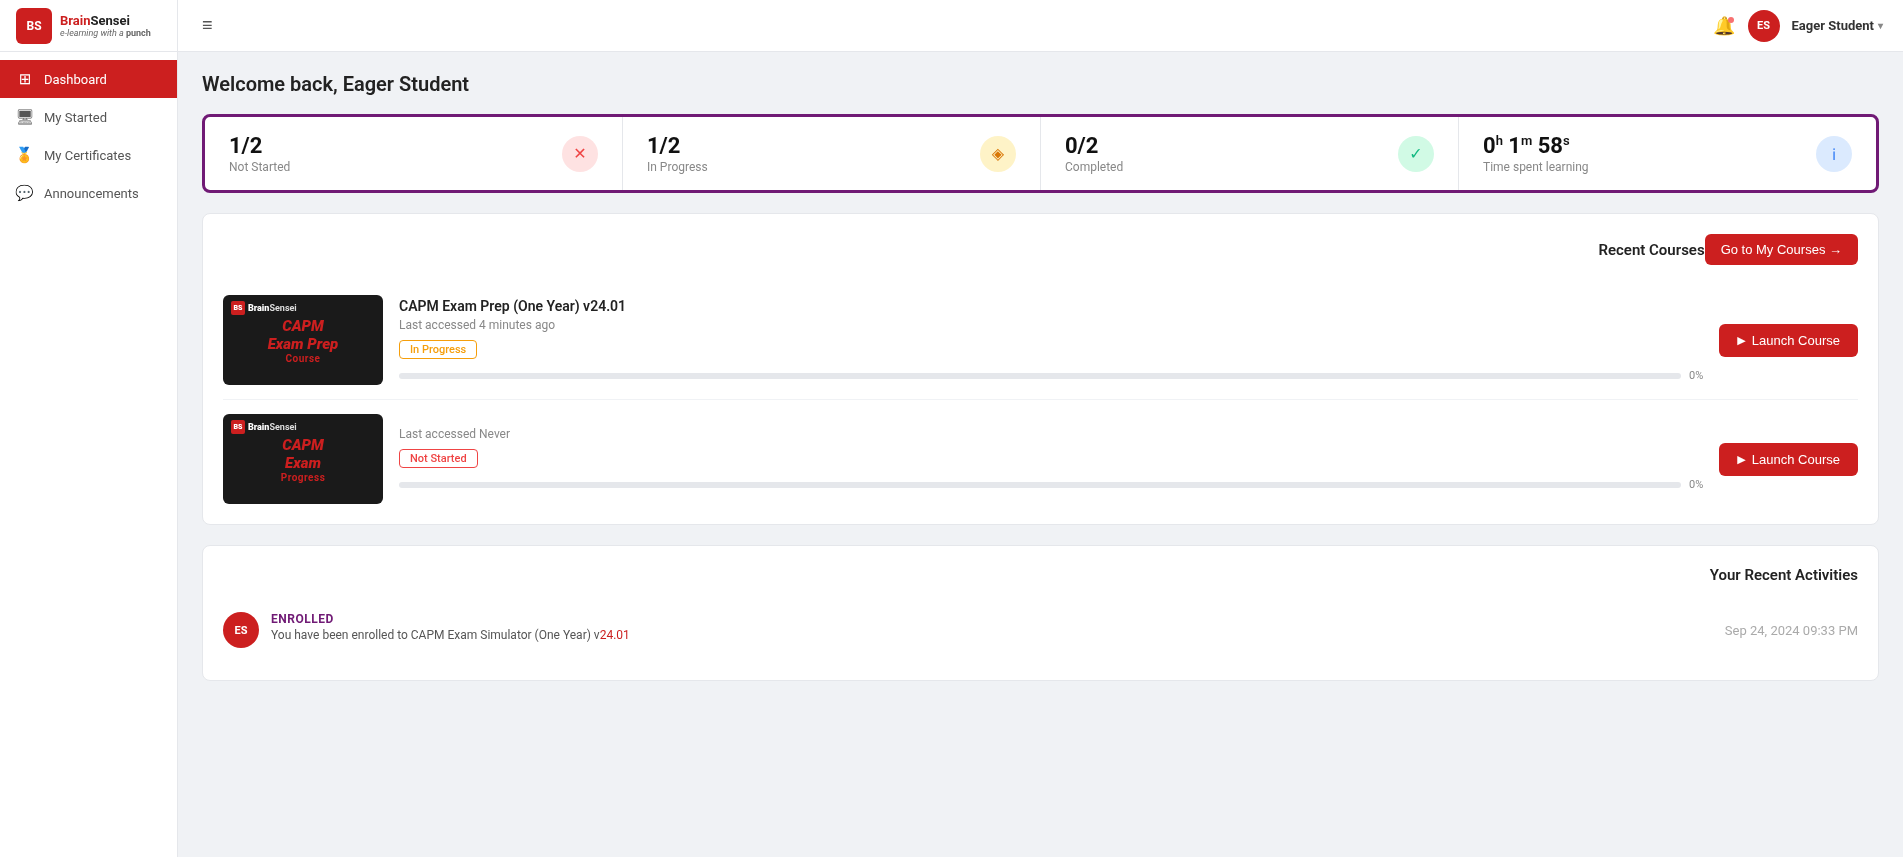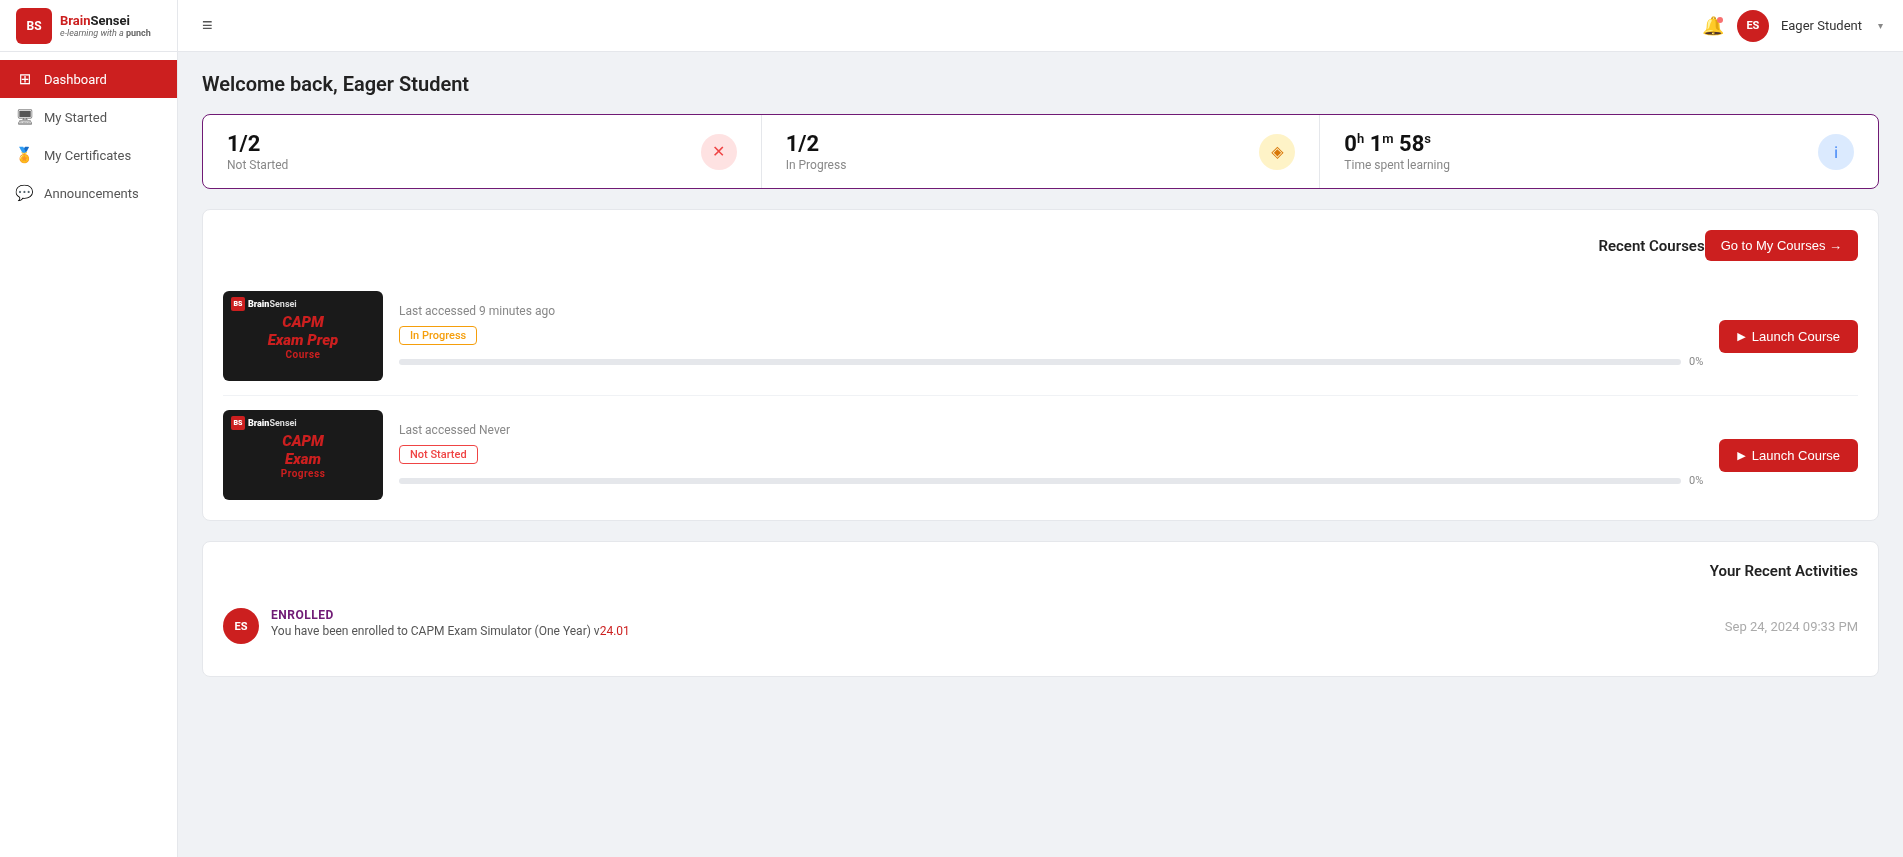--- a/index.html
+++ b/index.html
@@ -67,34 +67,34 @@
       align-items: center;
       justify-content: space-between;
       padding: 0 20px;
     }
     .topbar-left { display: flex; align-items: center; gap: 10px; }
     .topbar-right { display: flex; align-items: center; gap: 12px; }
     .hamburger-btn { background: none; border: none; cursor: pointer; font-size: 18px; color: #555; padding: 4px; }
     .notif-btn { background: none; border: none; cursor: pointer; font-size: 18px; color: #555; position: relative; }
     .notif-dot { position: absolute; top: 2px; right: 2px; width: 6px; height: 6px; background: #f87171; border-radius: 50%; }
     .user-avatar { width: 32px; height: 32px; background: #cc1f1f; border-radius: 50%; display: flex; align-items: center; justify-content: center; color: white; font-size: 11px; font-weight: 700; cursor: pointer; }
-    .user-name { font-size: 13px; font-weight: 400; cursor: pointer; display: flex; align-items: center; gap: 16px; }
+    .user-name { font-size: 13px; font-weight: 700; cursor: pointer; display: flex; align-items: center; gap: 4px; }
     .chevron-down { font-size: 10px; color: #888; }
 
     
     #content { flex: 1; overflow-y: auto; padding: 20px 24px; background: #f0f2f5; }
 
     .welcome-heading { font-size: 20px; font-weight: 600; margin-bottom: 18px; color: #222; }
 
     
     .stats-row {
       display: flex;
       background: #fff;
       border-radius: 8px;
-      border: 1px solid #701a75;
+      border: 3px solid #701a75;
       margin-bottom: 20px;
       overflow: hidden;
     }
     .stat-card {
       flex: 1;
       padding: 16px 24px;
       display: flex;
       align-items: center;
       justify-content: space-between;
       border-right: 1px solid #e5e7eb;
@@ -275,20 +275,27 @@
       </div>
       <div class="stat-card">
         <div class="stat-left">
           <div class="stat-value">1/2</div>
           <div class="stat-label">In Progress</div>
         </div>
         <div class="stat-icon-circle yellow">◈</div>
       </div>
       <div class="stat-card">
         <div class="stat-left">
+          <div class="stat-value">0/2</div>
+          <div class="stat-label">Completed</div>
+        </div>
+        <div class="stat-icon-circle green">✓</div>
+      </div>
+      <div class="stat-card">
+        <div class="stat-left">
           <div class="stat-value">
             <span>0</span><sup>h</sup>
             <span>1</span><sup>m</sup>
             <span>58</span><sup>s</sup>
           </div>
           <div class="stat-label">Time spent learning</div>
         </div>
         <div class="stat-icon-circle blue">ℹ</div>
       </div>
     </div>
@@ -302,21 +309,22 @@
       <div class="course-row">
         <div class="course-thumbnail">
           <div class="thumb-logo">
             <div class="thumb-logo-icon">BS</div>
             <div class="thumb-logo-txt"><b>Brain</b>Sensei</div>
           </div>
           <div class="course-title-thumb">CAPM<br>Exam Prep</div>
           <div class="course-sub-thumb">Course</div>
         </div>
         <div class="course-info">
-          <div class="course-accessed">Last accessed 9 minutes ago</div>
+          <div class="course-name">CAPM Exam Prep (One Year) v24.01</div>
+          <div class="course-accessed">Last accessed 4 minutes ago</div>
           <span class="badge in-progress">In Progress</span>
           <div class="progress-row">
             <div class="progress-bar-wrap">
               <div class="progress-bar-fill" style="width: 0%;"></div>
             </div>
             <span class="progress-pct">0%</span>
           </div>
         </div>
         <button class="launch-btn">
           <span class="play-icon">▶</span>

